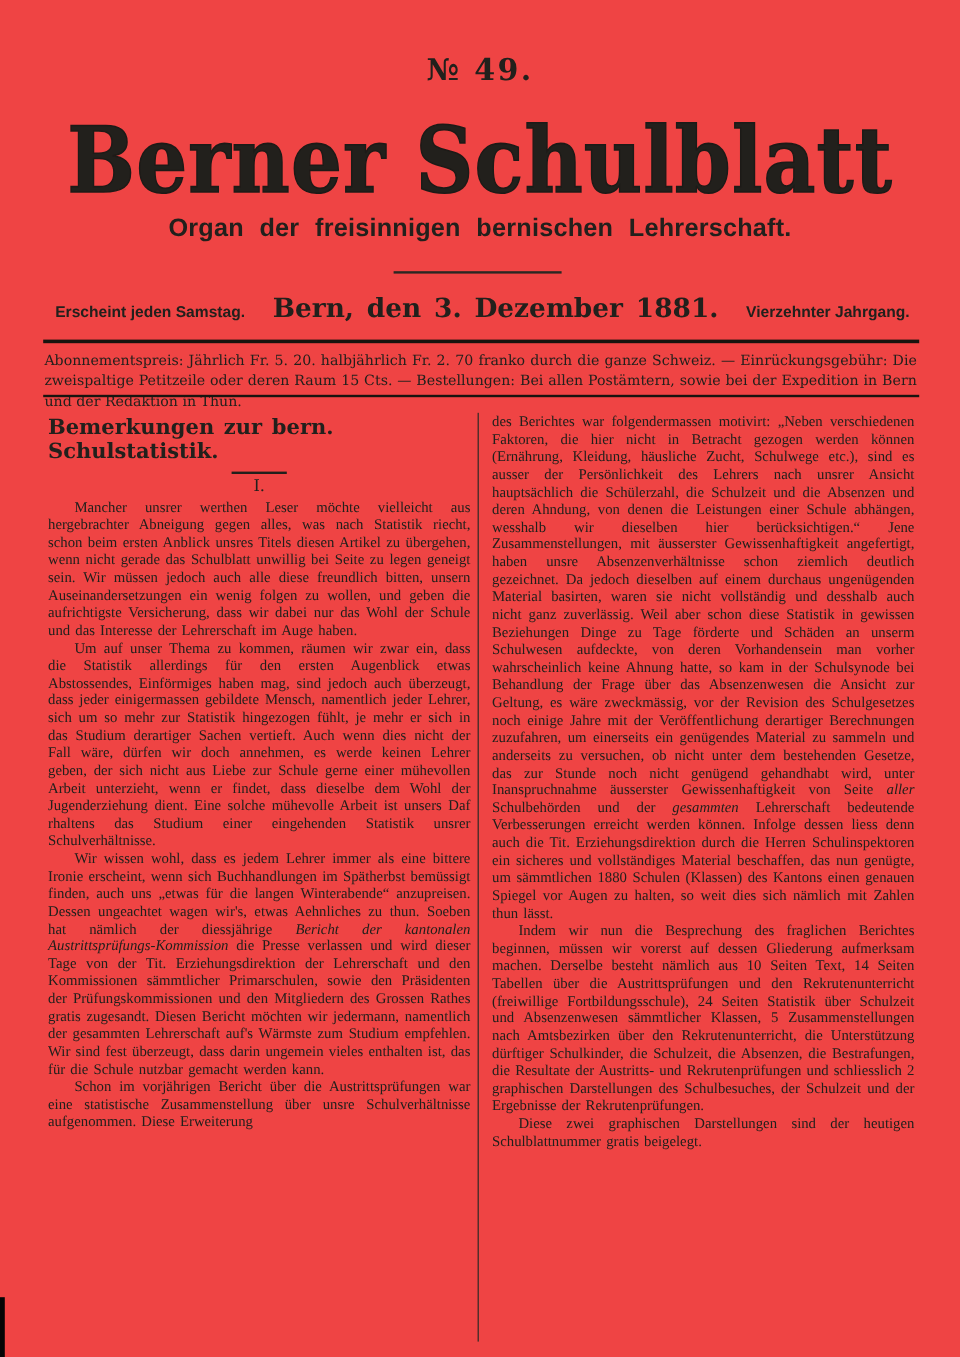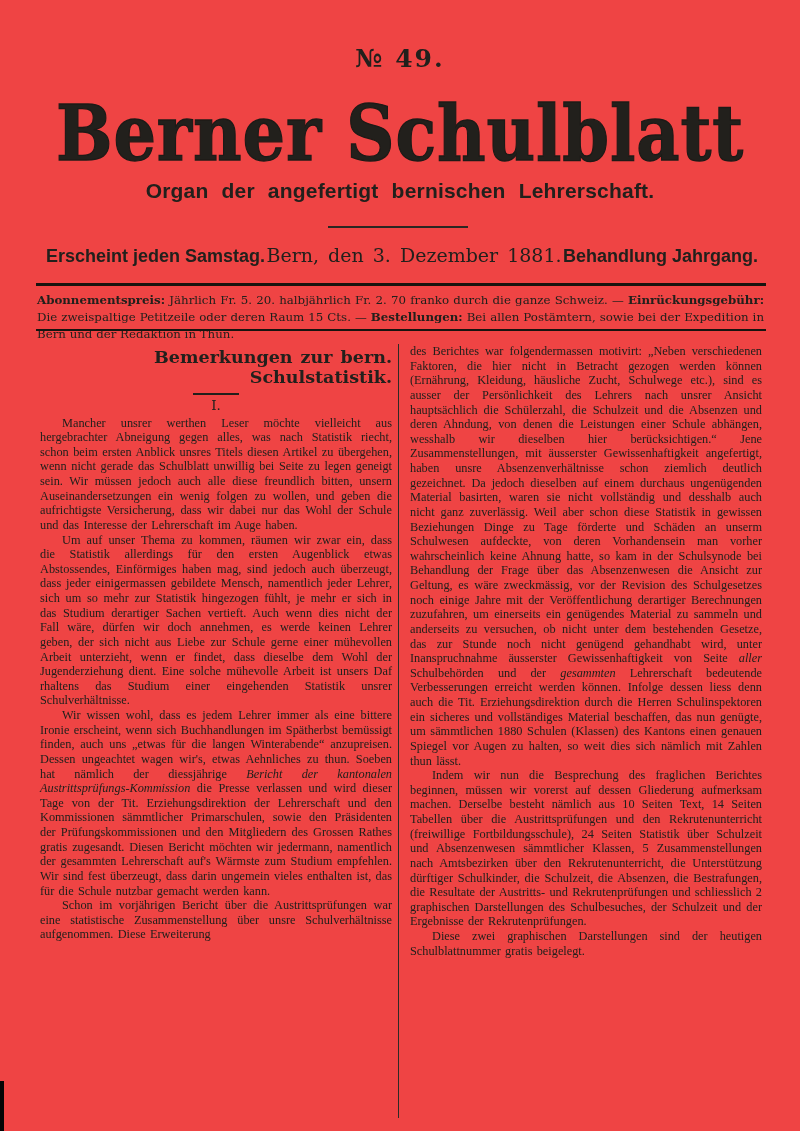--- a/index.html
+++ b/index.html
@@ -25,63 +25,63 @@
     font-size:21px; word-spacing:7px; letter-spacing:0.2px;
   }
   .sub-rule {
     position:absolute; top:226px; left:328px; width:140px; height:2px; background:#2a2722;
   }
   .info-row {
     position:absolute; top:244px; left:46px; right:42px;
     display:flex; justify-content:space-between; align-items:baseline;
   }
   .info-side {
-    font-family:"Liberation Sans", sans-serif; font-weight:bold; font-size:18px;
+    font-family:"Liberation Sans", sans-serif; font-weight:bold; font-size:13px;
   }
-  .info-center { font-size:19px; font-weight:normal; word-spacing:3px; }
+  .info-center { font-size:22px; font-weight:bold; word-spacing:3px; }
   
   .rule-a { position:absolute; top:283px; left:36px; right:34px; height:3px; background:#17140f; }
   .imprint {
     position:absolute; top:292px; left:37px; width:727px;
     font-size:11.8px; line-height:16.8px; text-align:justify;
   }
   .rule-b { position:absolute; top:329px; left:36px; right:34px; height:2px; background:#17140f; }
   
   .col-divider { position:absolute; top:344px; left:398px; width:1px; height:774px; background:#2e2a25; }
   .col-left  { position:absolute; top:347px; left:40px;  width:352px; }
   .col-right { position:absolute; top:344px; left:410px; width:352px; }
   .article-title {
-    margin:0; text-align:right; font-size:17.5px; font-weight:bold; word-spacing:2px;
+    margin:0; text-align:left; font-size:17.5px; font-weight:bold; word-spacing:2px;
   }
   .title-rule { width:46px; height:1.5px; background:#221f1b; margin:6px auto 2px; }
   .section-numeral { text-align:center; font-size:13.5px; margin:0 0 3px 0; }
   p.body {
     margin:0; font-size:12.3px; line-height:14.62px; text-align:justify;
     word-spacing:1.2px;
     font-family:Liberation Serif, serif;
   }
   p.body.indent { text-indent:22px; }
   .em { font-style:italic; }
-  .strong { font-weight:bold; }
+  .strong { font-weight:normal; }
   .edge-artifact { position:absolute; left:0; top:1081px; width:4px; height:50px; background:#050505; }
 </style>
 </head>
 <body>
 
 <div class="page">
 
   <div class="issue-no">№ 49.</div>
   <div class="masthead">Berner Schulblatt</div>
-  <div class="masthead-sub">Organ der angefertigt bernischen Lehrerschaft.</div>
+  <div class="masthead-sub">Organ der freisinnigen bernischen Lehrerschaft.</div>
   <div class="sub-rule"></div>
 
   <div class="info-row">
     <span class="info-side">Erscheint jeden Samstag.</span>
     <span class="info-center">Bern, den 3. Dezember 1881.</span>
-    <span class="info-side">Behandlung Jahrgang.</span>
+    <span class="info-side">Vierzehnter Jahrgang.</span>
   </div>
 
   <div class="rule-a"></div>
   <div class="imprint"><span class="strong">Abonnementspreis:</span><span> Jährlich Fr. 5. 20. halbjährlich Fr. 2. 70 franko durch die ganze Schweiz. — </span><span class="strong">Einrückungsgebühr:</span><span> Die zweispaltige Petitzeile oder deren Raum 15 Cts. — </span><span class="strong">Bestellungen:</span><span> Bei allen Postämtern, sowie bei der Expedition in Bern und der Redaktion in Thun.</span></div>
   <div class="rule-b"></div>
 
   <div class="col-divider"></div>
 
   <div class="col-left">
     <h2 class="article-title">Bemerkungen zur bern. Schulstatistik.</h2>

